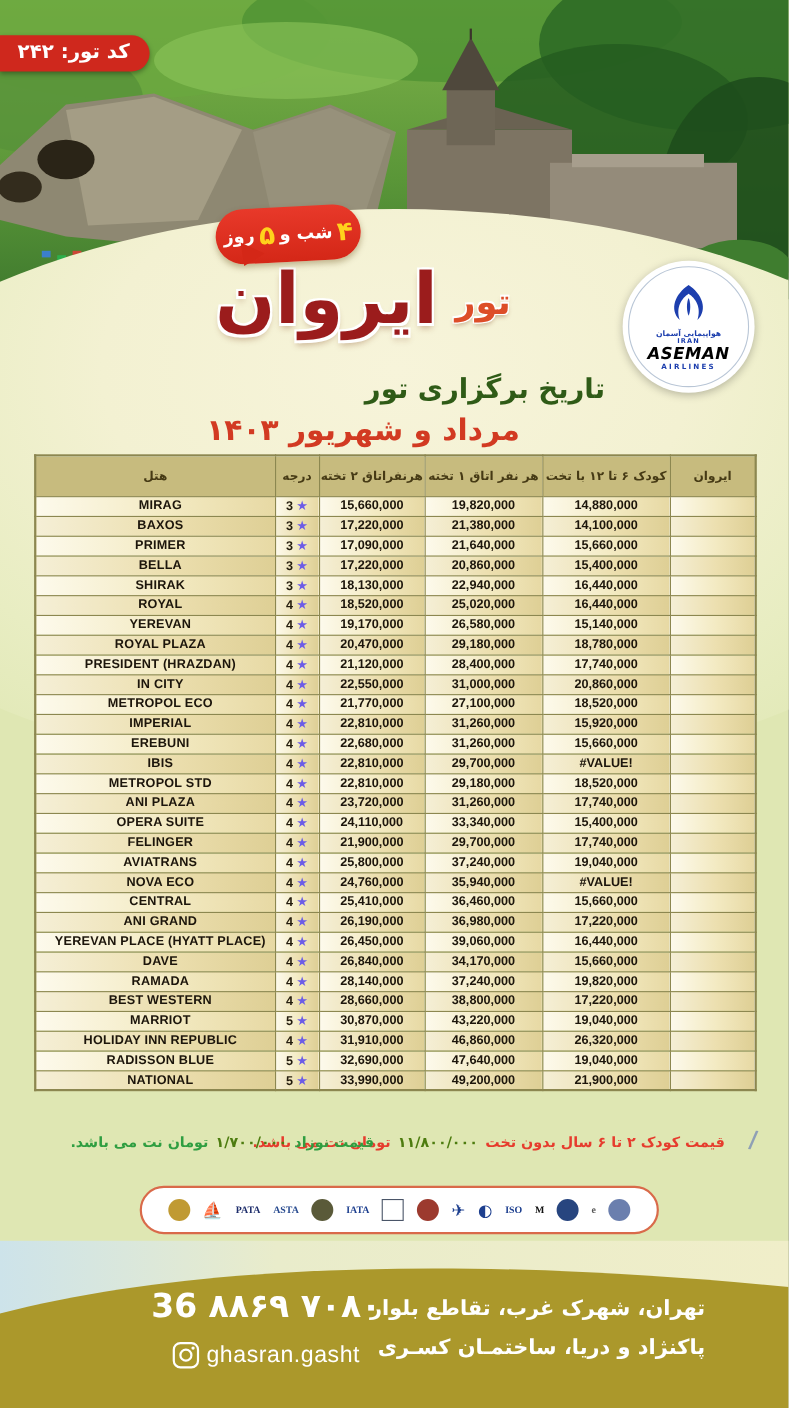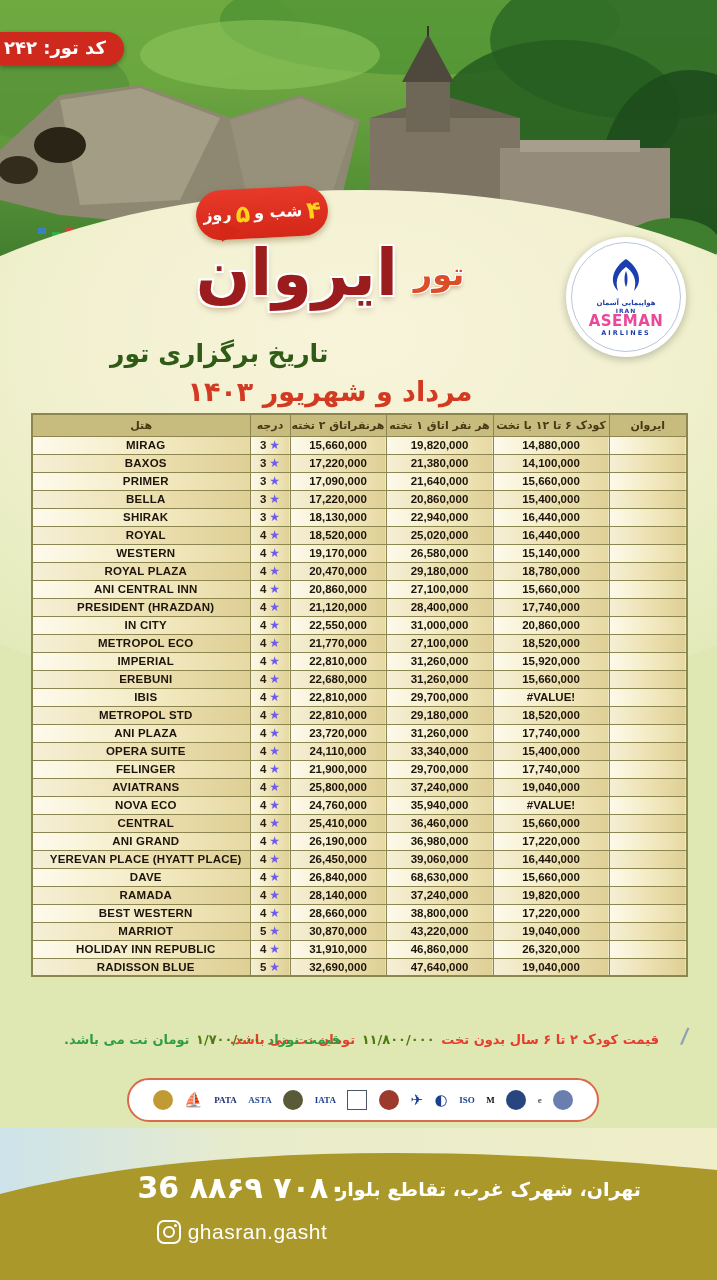--- a/index.html
+++ b/index.html
@@ -8,62 +8,62 @@
           background:#dfe7b3; direction:rtl; }
 
   
   .hero { position:absolute; top:0; left:0; width:717px; height:272px; }
   .photo-curve { position:absolute; top:190px; left:-180px; width:1080px; height:520px;
     border-radius:50%;
     background:radial-gradient(ellipse at 50% 28%, #f7f4da 0%, #f3f1d2 35%, #e8edc2 62%, #dfe7b3 85%);
     }
   .tour-code-badge { position:absolute; top:32px; left:0; z-index:6;
     background:#cf281d; color:#fff; font-weight:bold; font-size:18px;
-    padding:5px 18px 7px 4px; border-radius:0 20px 20px 0; direction:rtl;
+    padding:5px 18px 7px 16px; border-radius:0 20px 20px 0; direction:rtl;
     box-shadow:0 2px 5px rgba(0,0,0,.35); }
   .ribbon { position:absolute; top:188px; left:196px; z-index:6; width:132px; height:50px;
     background:linear-gradient(180deg,#e8392a,#d42717); border-radius:26px;
     transform:rotate(-3deg); box-shadow:0 3px 6px rgba(90,60,0,.35);
     display:flex; align-items:center; justify-content:center; gap:4px; direction:rtl; }
   .ribbon::after { content:""; position:absolute; left:14px; bottom:-14px;
     border:12px solid transparent; border-top:18px solid #d42717; transform:rotate(28deg); }
   .ribbon .num { color:#ffd21c; font-size:24px; font-weight:bold; line-height:1; }
   .ribbon .txt { color:#fff; font-size:16px; font-weight:bold; line-height:1; }
 
   
   .airline { position:absolute; top:237px; left:566px; z-index:7; width:120px; height:120px;
     border-radius:50%; background:#fff; box-shadow:0 2px 8px rgba(0,0,0,.25);
     display:flex; flex-direction:column; align-items:center; justify-content:center; }
   .airline::before { content:""; position:absolute; inset:5px; border-radius:50%;
     border:1.5px solid #b9c6d6; }
   .airline .fa-name { color:#1d3fae; font-size:7px; font-weight:bold; margin-top:2px; }
   .airline .en1 { color:#1d3fae; font-size:6px; font-weight:bold; letter-spacing:1px; direction:ltr; }
-  .airline .en2 { color:#ec4899; font-size:15px; font-weight:bold; 
+  .airline .en2 { color:#000000; font-size:15px; font-weight:bold; font-style:italic;
     letter-spacing:.5px; direction:ltr; line-height:1; }
   .airline .en3 { color:#1d3fae; font-size:6.5px; font-weight:bold; letter-spacing:2px; direction:ltr; }
 
   
   .title-row { position:absolute; top:240px; left:110px; width:440px; z-index:5;
     display:flex; direction:rtl; align-items:center; justify-content:center; gap:16px; }
   .title-small { color:#dd4d28; font-size:32px; font-weight:bold;
     text-shadow:-1px -1px 0 #fff,1px -1px 0 #fff,-1px 1px 0 #fff,1px 1px 0 #fff,0 3px 4px rgba(120,60,20,.35); }
   .title-big { color:#9b1c1c; font-size:64px; font-weight:bold; line-height:1.05;
     text-shadow:-2px -2px 0 #fff,2px -2px 0 #fff,-2px 2px 0 #fff,2px 2px 0 #fff,0 4px 6px rgba(120,60,20,.35); }
-  .subtitle { position:absolute; top:339px; left:110px; width:440px; z-index:5; text-align:left;
+  .subtitle { position:absolute; top:339px; left:110px; width:440px; z-index:5; text-align:right;
     color:#2f5b17; font-size:25px; font-weight:bold; }
   .dates { position:absolute; top:376px; left:110px; width:440px; z-index:5; text-align:center;
     color:#d23a22; font-size:27px; font-weight:bold; }
 
   
   table.prices { position:absolute; top:413px; left:31px; width:655px; z-index:5;
     border-collapse:collapse; table-layout:fixed; direction:ltr;
     font-family:"Liberation Sans","DejaVu Sans",sans-serif; }
   table.prices th, table.prices td { border:1px solid #8c8750; overflow:hidden; white-space:nowrap; }
   table.prices { border:2px solid #8c8750; }
-  table.prices thead th { height:22px; background:#c7bb7e; color:#463a15;
+  table.prices thead th { height:37px; background:#c7bb7e; color:#463a15;
     font-size:11px; font-weight:bold; font-family:"DejaVu Sans",sans-serif; }
   table.prices tbody td { height:18px; font-size:11.5px; font-weight:bold; color:#1c150b;
     text-align:center; }
   table.prices tbody tr:nth-child(odd) td { background:linear-gradient(90deg,#fdfaec 0%,#f3eac2 55%,#e7d9a4 100%); }
   table.prices tbody tr:nth-child(even) td { background:linear-gradient(90deg,#f5efd6 0%,#ecdfaf 55%,#decf95 100%); }
   td.c-hotel { text-align:center; padding-left:9px; letter-spacing:.2px; }
   .star { color:#6c5ce7; font-size:12px; margin-left:3px; }
   .g-num { color:#241c0d; }
 
   
@@ -246,44 +246,36 @@
         </tr>
         <tr>
           <td class="c-hotel">ROYAL</td>
           <td><span class="g-num">4</span><span class="star">★</span></td>
           <td>18,520,000</td>
           <td>25,020,000</td>
           <td>16,440,000</td>
           <td></td>
         </tr>
         <tr>
-          <td class="c-hotel">WESTERN</td>
+          <td class="c-hotel">YEREVAN</td>
           <td><span class="g-num">4</span><span class="star">★</span></td>
           <td>19,170,000</td>
           <td>26,580,000</td>
           <td>15,140,000</td>
           <td></td>
         </tr>
         <tr>
           <td class="c-hotel">ROYAL PLAZA</td>
           <td><span class="g-num">4</span><span class="star">★</span></td>
           <td>20,470,000</td>
           <td>29,180,000</td>
           <td>18,780,000</td>
           <td></td>
         </tr>
         <tr>
-          <td class="c-hotel">ANI CENTRAL INN</td>
-          <td><span class="g-num">4</span><span class="star">★</span></td>
-          <td>20,860,000</td>
-          <td>27,100,000</td>
-          <td>15,660,000</td>
-          <td></td>
-        </tr>
-        <tr>
           <td class="c-hotel">PRESIDENT (HRAZDAN)</td>
           <td><span class="g-num">4</span><span class="star">★</span></td>
           <td>21,120,000</td>
           <td>28,400,000</td>
           <td>17,740,000</td>
           <td></td>
         </tr>
         <tr>
           <td class="c-hotel">IN CITY</td>
           <td><span class="g-num">4</span><span class="star">★</span></td>
@@ -393,21 +385,21 @@
           <td><span class="g-num">4</span><span class="star">★</span></td>
           <td>26,450,000</td>
           <td>39,060,000</td>
           <td>16,440,000</td>
           <td></td>
         </tr>
         <tr>
           <td class="c-hotel">DAVE</td>
           <td><span class="g-num">4</span><span class="star">★</span></td>
           <td>26,840,000</td>
-          <td>68,630,000</td>
+          <td>34,170,000</td>
           <td>15,660,000</td>
           <td></td>
         </tr>
         <tr>
           <td class="c-hotel">RAMADA</td>
           <td><span class="g-num">4</span><span class="star">★</span></td>
           <td>28,140,000</td>
           <td>37,240,000</td>
           <td>19,820,000</td>
           <td></td>
@@ -435,20 +427,28 @@
           <td>46,860,000</td>
           <td>26,320,000</td>
           <td></td>
         </tr>
         <tr>
           <td class="c-hotel">RADISSON BLUE</td>
           <td><span class="g-num">5</span><span class="star">★</span></td>
           <td>32,690,000</td>
           <td>47,640,000</td>
           <td>19,040,000</td>
+          <td></td>
+        </tr>
+        <tr>
+          <td class="c-hotel">NATIONAL</td>
+          <td><span class="g-num">5</span><span class="star">★</span></td>
+          <td>33,990,000</td>
+          <td>49,200,000</td>
+          <td>21,900,000</td>
           <td></td>
         </tr>
       </tbody>
   </table>
 
   <div class="note note-child">
     <span>قیمت کودک ۲ تا ۶ سال بدون تخت </span><span class="amount">۱۱/۸۰۰/۰۰۰</span><span> تومان نت می باشد.</span>
   </div>
   <div class="note note-infant">
     <span>قیمت نوزاد </span><span class="amount">۱/۷۰۰/۰۰۰</span><span> تومان نت می باشد.</span>
@@ -484,20 +484,21 @@
         <span class="logo-circle" style="background: rgb(107, 127, 174);"></span>
       </span>
     </div>
 
   <div class="footer-band"></div>
   <svg class="footer-curve" width="717" height="138" viewBox="0 0 717 138">
     <path d="M0,52 C180,6 430,0 717,28 L717,138 L0,138 Z" fill="#ab982b"></path>
   </svg>
   <div class="footer-content">
     <div class="addr1">تهران، شهرک غرب، تقاطع بلوار</div>
+    <div class="addr2">پاکنژاد و دریا، ساختمـان کسـری</div>
     <div class="phone">36 ۸۸۶۹ ۷۰۸۰</div>
     <div class="insta">
       <span class="insta-icon"></span>
       <span class="insta-text">ghasran.gasht</span>
     </div>
   </div>
 
 </div>
 
 </body></html>

